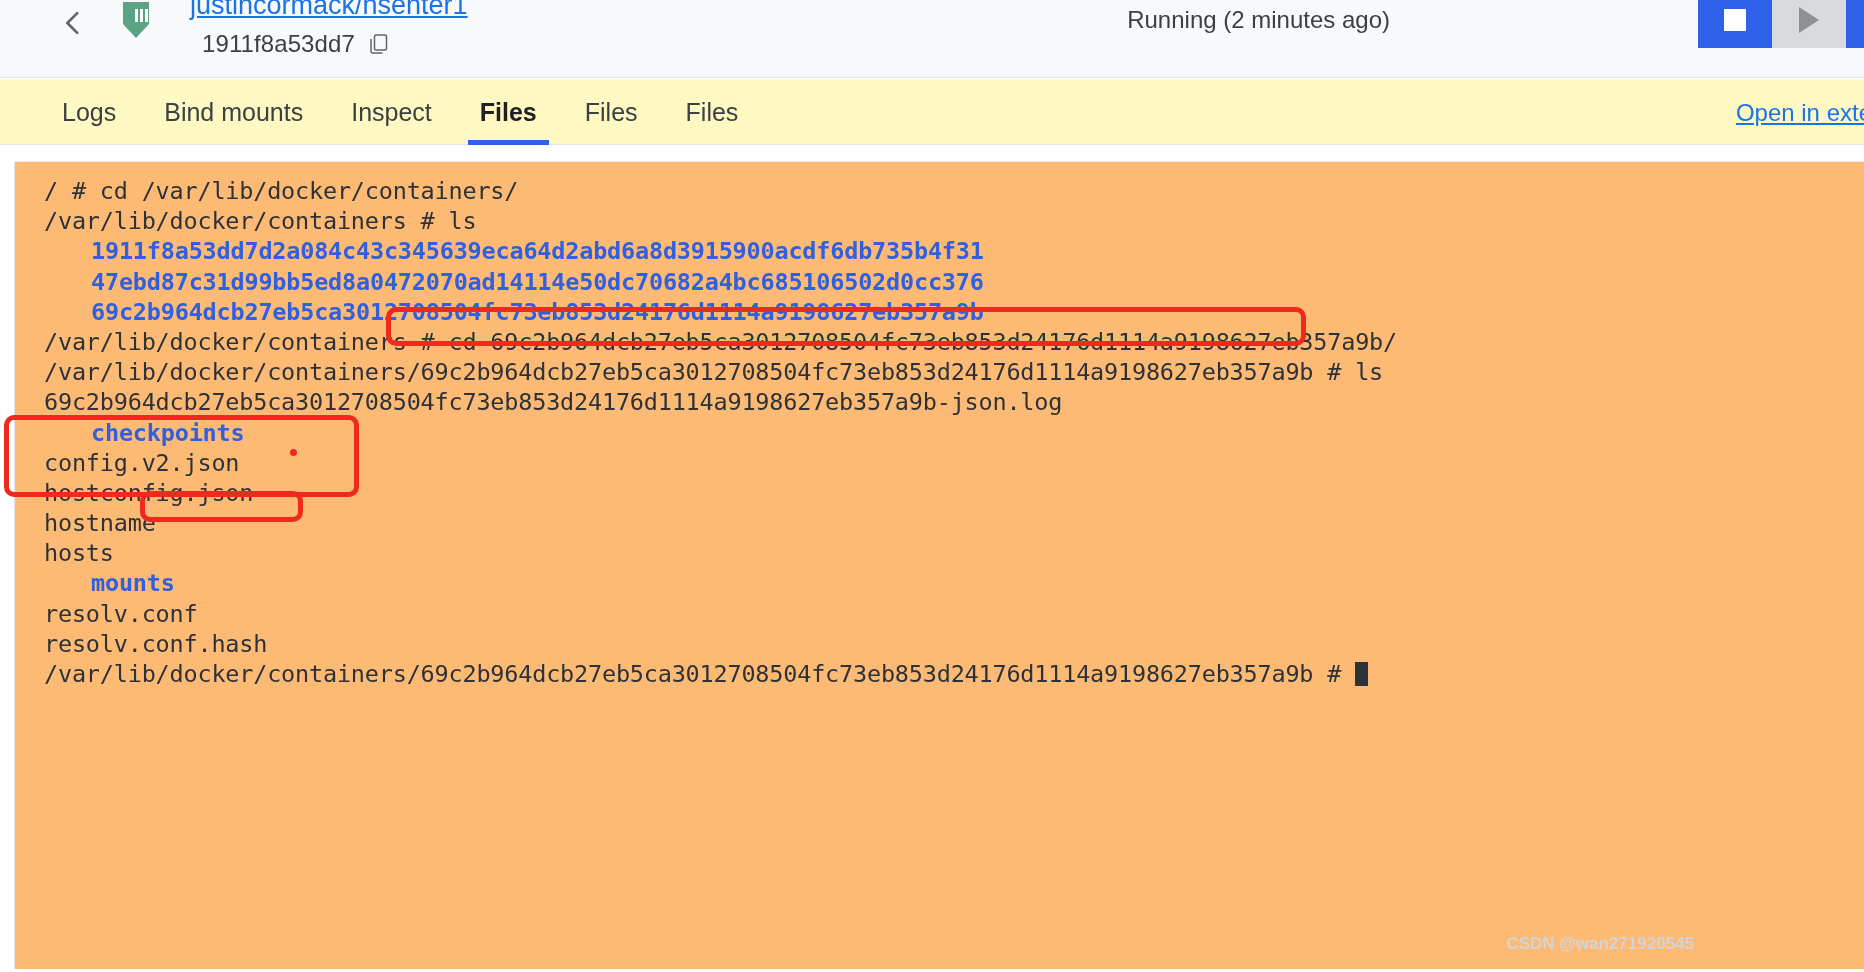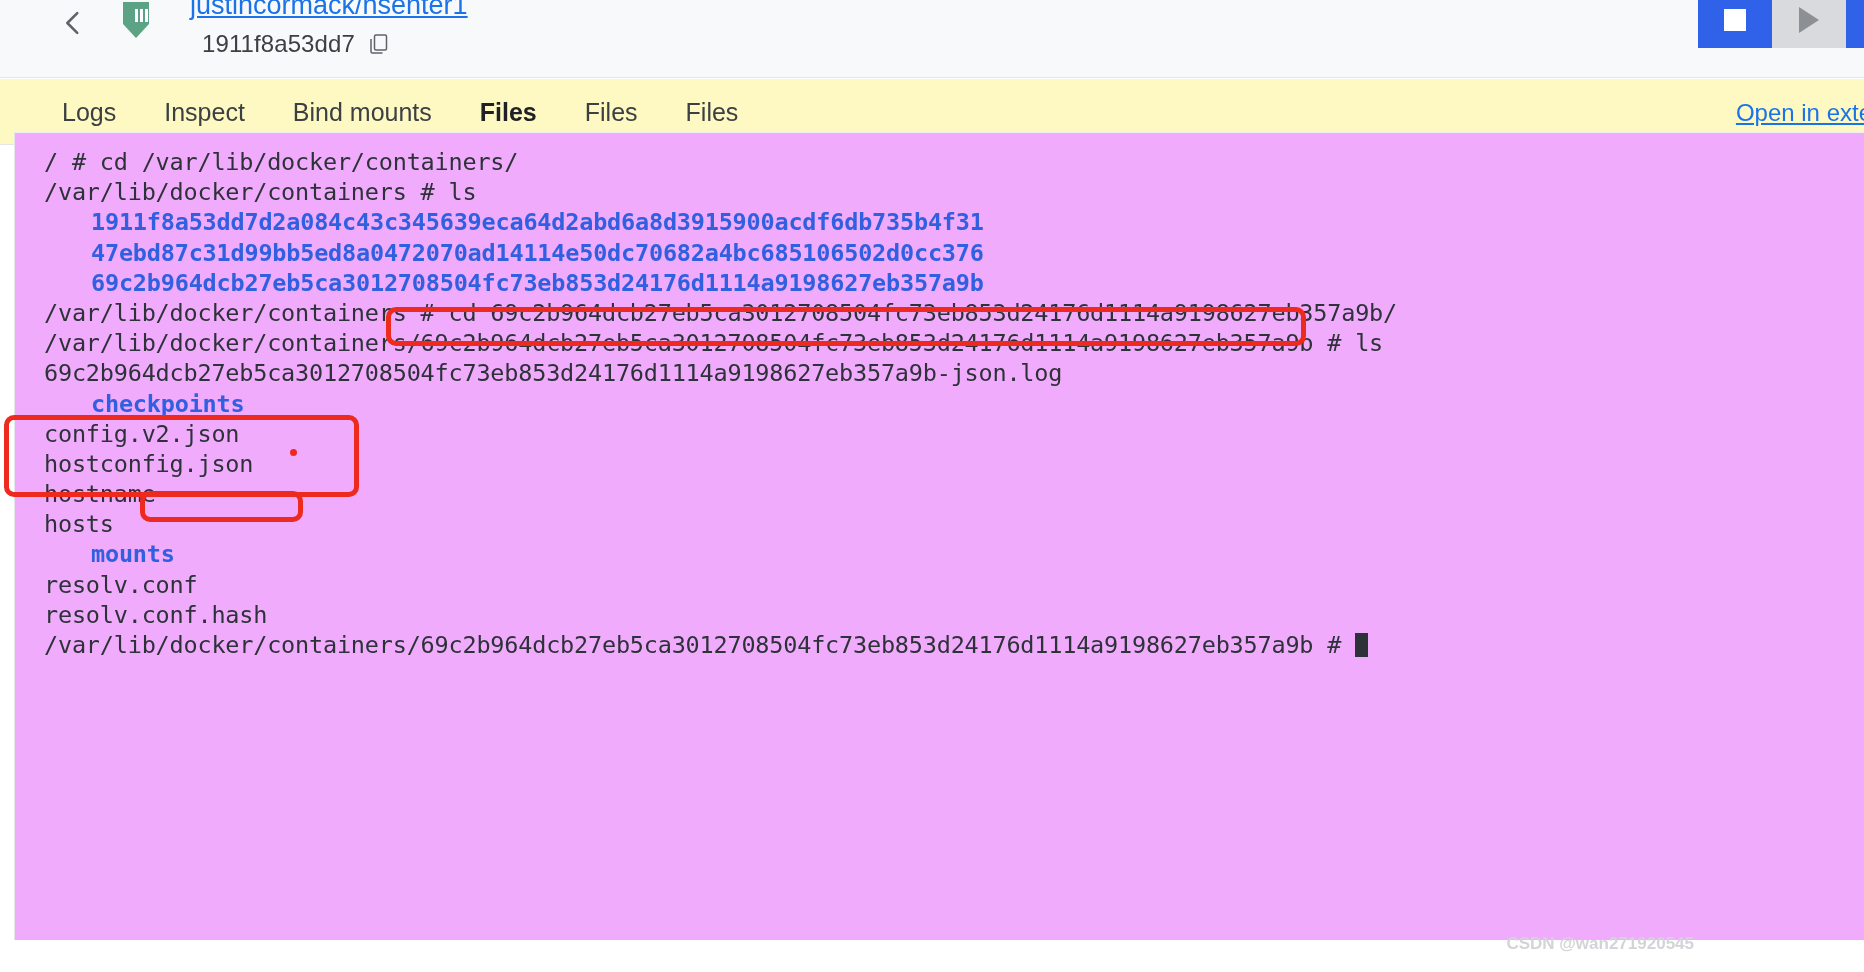--- a/index.html
+++ b/index.html
@@ -159,24 +159,24 @@
     font-size: 24px;
     color: #1a73e8;
     text-decoration: underline;
     cursor: pointer;
     white-space: nowrap;
   }
 
   
   .terminal {
     position: absolute;
-    left: 14px; top: 132px;
+    left: 14px; top: 161px;
     width: 1850px;
     height: 808px;
-    background: #f0abfc;
+    background: #fdba74;
     border-left: 1px solid #e4e6ea;
     border-top: 1px solid #eceef0;
     overflow: hidden;
   }
   .term-inner {
     padding: 14px 0 0 29px;
     font-family: "DejaVu Sans Mono", "Liberation Mono", monospace;
     font-size: 23.5px;
     line-height: 30.2px;
     color: #2d3238;
@@ -257,37 +257,38 @@
         <span class="container-id">1911f8a53dd7</span>
         <span class="copy-icon">
           <svg width="20" height="22" viewBox="0 0 20 22" fill="none" stroke="currentColor" stroke-width="1.5">
             <rect x="5.5" y="2" width="12" height="15" rx="1.5"></rect>
             <path d="M13.5 20 H3.5 A1.5 1.5 0 0 1 2 18.5 V6"></path>
           </svg>
         </span>
       </div>
     </div>
 
+    <div class="status-text">Running (2 minutes ago)</div>
 
     <div class="action-buttons">
       <div class="btn-stop">
         <span class="glyph"></span>
       </div>
       <div class="btn-play">
         <span class="glyph"></span>
       </div>
       <div class="btn-extra"></div>
     </div>
   </div>
 
   <div class="tabbar">
     <div class="tabs">
       <div class="tab">Logs</div>
+      <div class="tab">Bind mounts</div>
       <div class="tab">Inspect</div>
-      <div class="tab">Bind mounts</div>
       <div class="tab active">Files</div>
       <div class="tab">Files</div>
       <div class="tab">Files</div>
     </div>
     <div class="open-external">Open in exte</div>
   </div>
 
   <div class="terminal">
     <div class="term-inner" id="term-inner"><div class="line">/ # cd /var/lib/docker/containers/</div><div class="line">/var/lib/docker/containers # ls</div><div class="line"><span class="dirlink">1911f8a53dd7d2a084c43c345639eca64d2abd6a8d3915900acdf6db735b4f31</span></div><div class="line"><span class="dirlink">47ebd87c31d99bb5ed8a0472070ad14114e50dc70682a4bc685106502d0cc376</span></div><div class="line"><span class="dirlink">69c2b964dcb27eb5ca3012708504fc73eb853d24176d1114a9198627eb357a9b</span></div><div class="line">/var/lib/docker/containers # cd 69c2b964dcb27eb5ca3012708504fc73eb853d24176d1114a9198627eb357a9b/</div><div class="line">/var/lib/docker/containers/69c2b964dcb27eb5ca3012708504fc73eb853d24176d1114a9198627eb357a9b # ls</div><div class="line">69c2b964dcb27eb5ca3012708504fc73eb853d24176d1114a9198627eb357a9b-json.log</div><div class="line"><span class="dirlink">checkpoints</span></div><div class="line">config.v2.json</div><div class="line">hostconfig.json</div><div class="line">hostname</div><div class="line">hosts</div><div class="line"><span class="dirlink">mounts</span></div><div class="line">resolv.conf</div><div class="line">resolv.conf.hash</div><div class="line"><span>/var/lib/docker/containers/69c2b964dcb27eb5ca3012708504fc73eb853d24176d1114a9198627eb357a9b # </span><span class="cursor"></span></div></div>
   </div>

